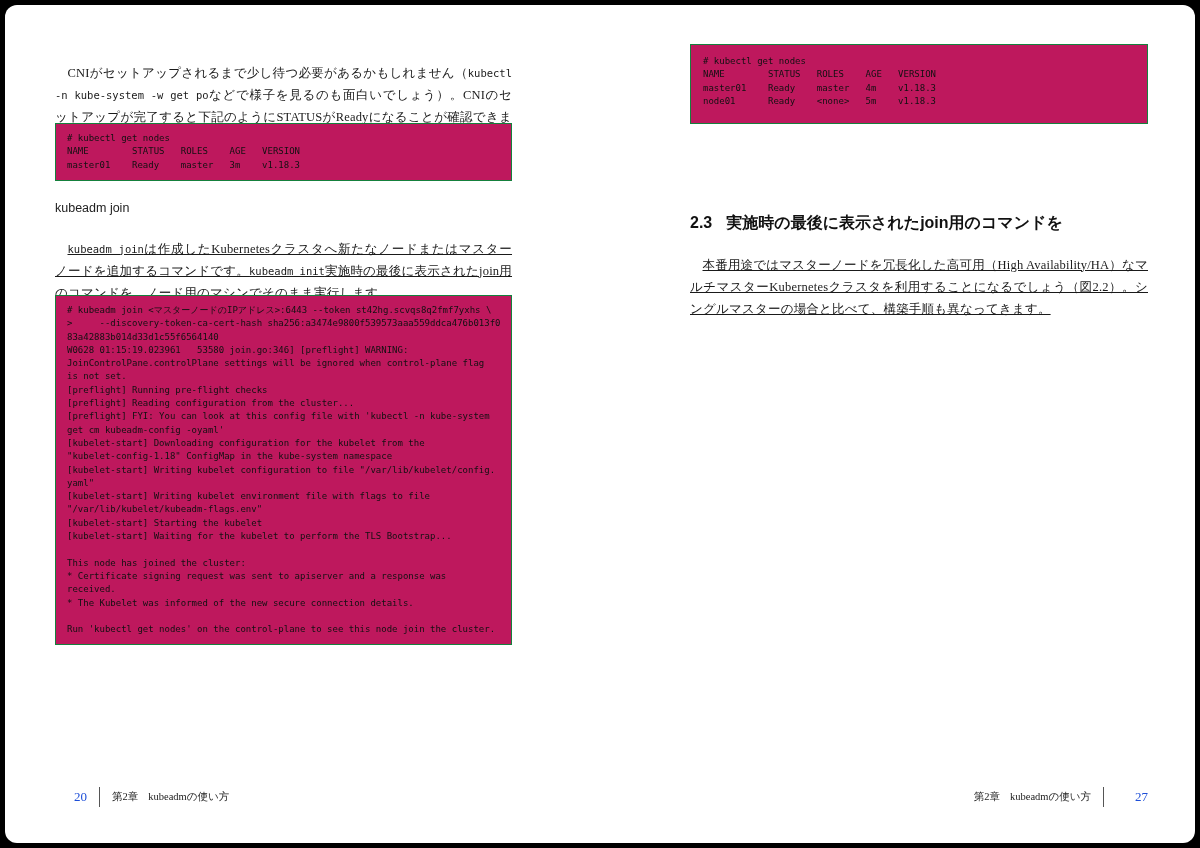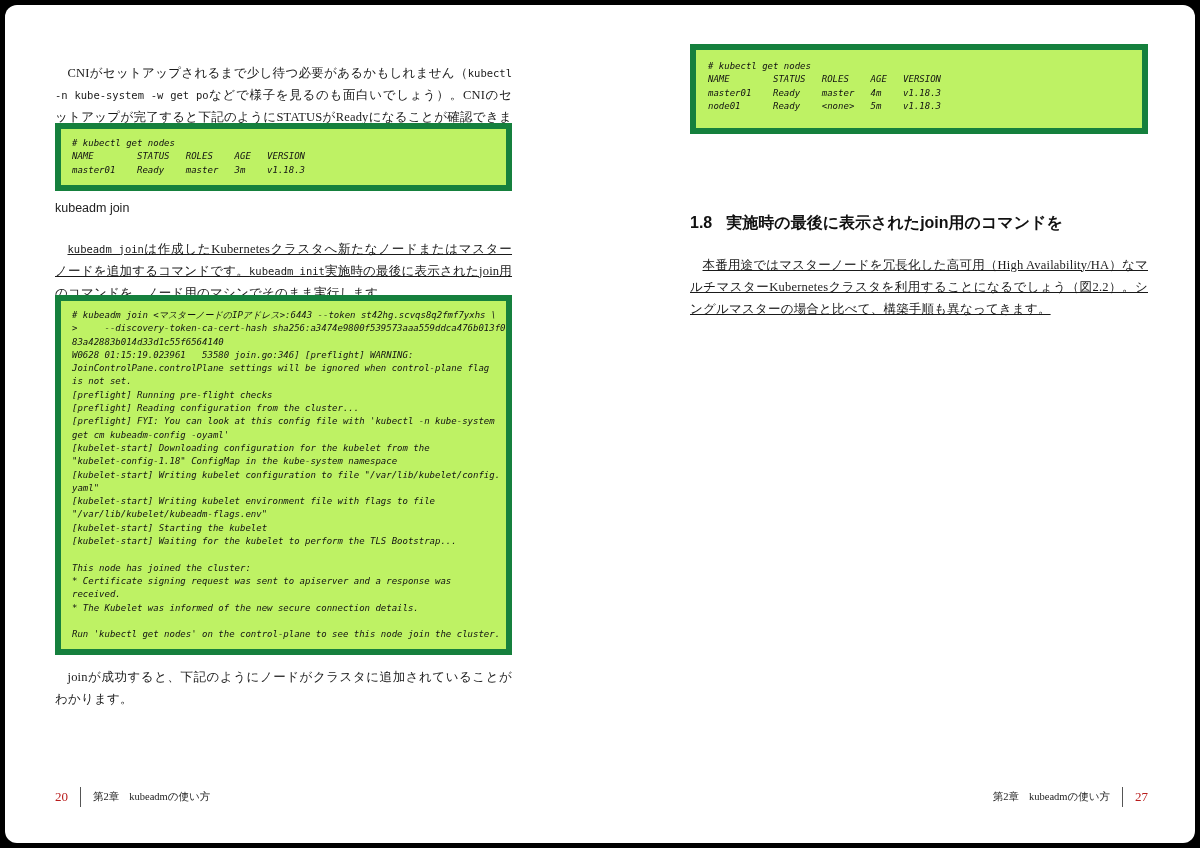--- a/index.html
+++ b/index.html
@@ -30,24 +30,23 @@
   }
   .inline-mono{
     font-family:"DejaVu Sans Mono","Liberation Mono",monospace;
     font-size:10.5px;letter-spacing:0;
   }
   .inline-serif{}
 
   .codebox{
     position:absolute;left:0;width:100%;
     box-sizing:border-box;
-    border:6px solid #15803d;
-    background:#bef264;
+    border:1px solid #15803d;
+    background:#be185d;
     padding:8px 11px;
-    font-style:italic;
   }
   .codebox pre{
     margin:0;
     font-family:"DejaVu Sans Mono","Liberation Mono",monospace;
     font-size:9px;line-height:13.3px;
     white-space:pre;color:#111;
   }
   .subheading{
     position:absolute;left:0;
     font-family:"Liberation Sans","DejaVu Sans",sans-serif;
@@ -61,21 +60,21 @@
   }
   .section-heading .sec-num{margin-right:14px;}
 
   .footer{
     position:absolute;top:781px;height:22px;
     display:flex;align-items:center;
     font-size:10.5px;color:#222;
   }
   .footer-left{left:50px;}
   .footer-right{right:47px;}
-  .page-num{font-size:13px;color:#b91c1c;}
+  .page-num{font-size:13px;color:#1d4ed8;margin-left:19px;}
   .footer-divider{
     display:inline-block;width:1px;height:20px;background:#555;
     margin:0 12px;
   }
   .chapter-label{margin-right:10px;text-align:center;}
 </style>
 </head>
 <body>
 
 <div class="page">
@@ -115,35 +114,34 @@
 [kubelet-start] Waiting for the kubelet to perform the TLS Bootstrap...
 
 This node has joined the cluster:
 * Certificate signing request was sent to apiserver and a response was
 received.
 * The Kubelet was informed of the new secure connection details.
 
 Run 'kubectl get nodes' on the control-plane to see this node join the cluster.</pre>
     </div>
 
-    <p class="para" style="top:648px;">joinが成功すると、下記のようにノードがクラスタに追加されていることがわかります。</p>
   </div>
 
   <div class="col col-right">
 
     <div class="codebox" style="top:39px;padding:10px 12px 15px;">
       <pre># kubectl get nodes
 NAME        STATUS   ROLES    AGE   VERSION
 master01    Ready    master   4m    v1.18.3
 node01      Ready    &lt;none&gt;   5m    v1.18.3</pre>
     </div>
 
 
     <div class="section-heading" style="top:208px;">
-      <span class="sec-num">1.8</span><span>実施時の最後に表示されたjoin用のコマンドを</span>
+      <span class="sec-num">2.3</span><span>実施時の最後に表示されたjoin用のコマンドを</span>
     </div>
 
     <p class="para" style="top:236px;text-decoration:underline;">本番用途ではマスターノードを冗長化した高可用（High Availability/HA）なマルチマスターKubernetesクラスタを利用することになるでしょう（図2.2）。シングルマスターの場合と比べて、構築手順も異なってきます。</p>
   </div>
 
   <div class="footer footer-left">
     <span class="page-num">20</span>
     <span class="footer-divider"></span>
     <span class="chapter-label">第2章</span>
     <span>kubeadmの使い方</span>

